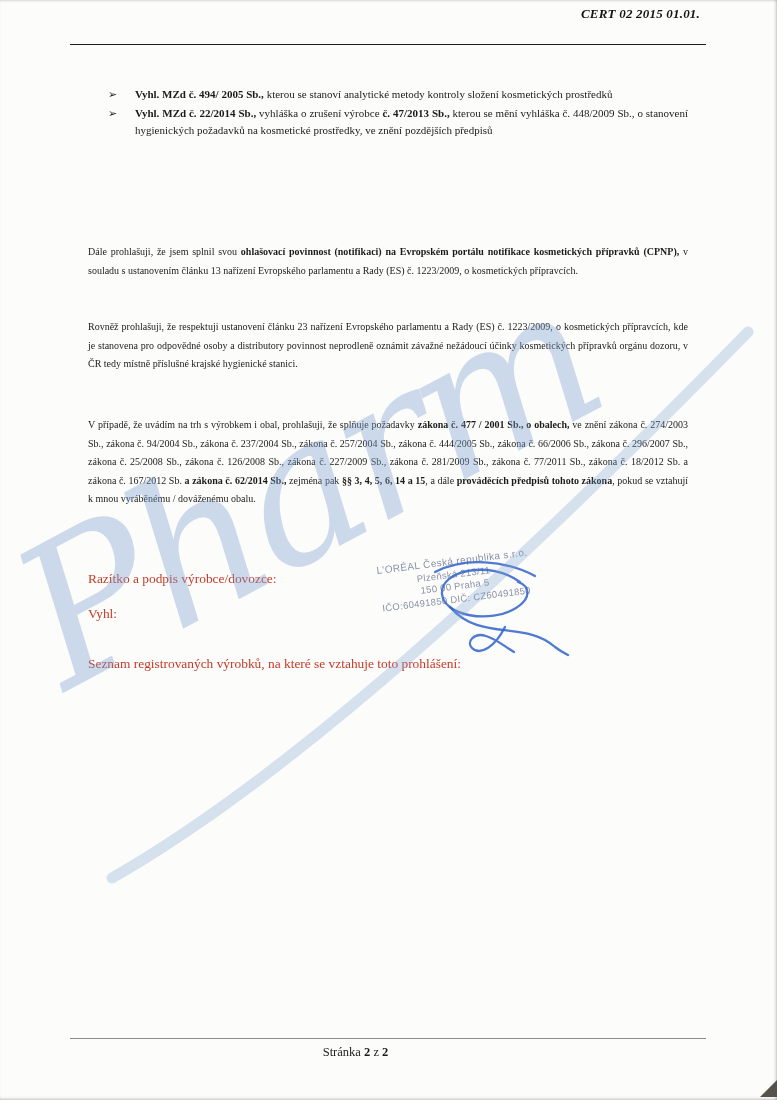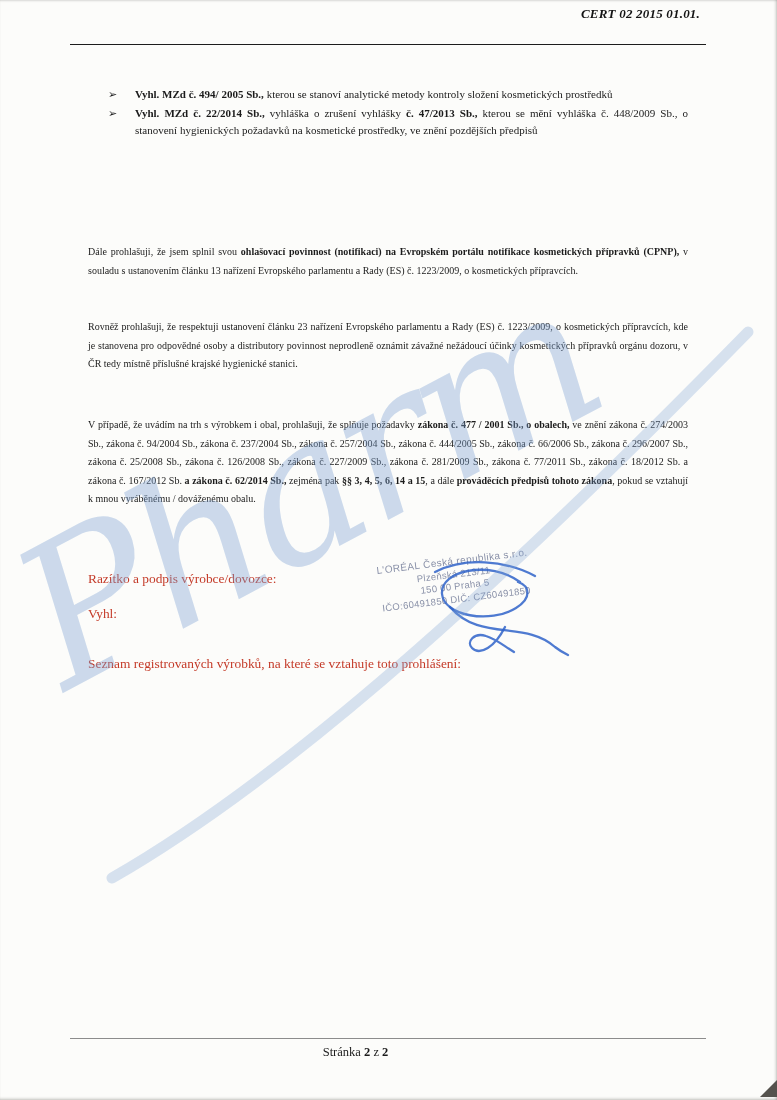--- a/index.html
+++ b/index.html
@@ -132,21 +132,21 @@
   <div class="header-ref">CERT 02 2015 01.01.</div>
   <div class="header-rule"></div>
 
   <div class="bullets">
     <div class="bullet">
       <span class="bullet-marker">➢</span>
       <span class="bullet-text"><span class="bold">Vyhl. MZd č. 494/ 2005 Sb.,</span><span> kterou se stanoví analytické metody kontroly složení kosmetických prostředků</span></span>
     </div>
     <div class="bullet">
       <span class="bullet-marker">➢</span>
-      <span class="bullet-text"><span class="bold">Vyhl. MZd č. 22/2014 Sb.,</span><span> vyhláška o zrušení vyhlášky </span><span class="bold">č. 47/2013 Sb.,</span><span> kterou se mění vyhláška č. 448/2009 Sb., o stanovení hygienických požadavků na kosmetické prostředky, ve znění pozdějších předpisů</span></span>
+      <span class="bullet-text"><span class="bold">Vyhl. MZd č. 22/2014 Sb.,</span><span> vyhláška o zrušení výrobce </span><span class="bold">č. 47/2013 Sb.,</span><span> kterou se mění vyhláška č. 448/2009 Sb., o stanovení hygienických požadavků na kosmetické prostředky, ve znění pozdějších předpisů</span></span>
     </div>
   </div>
 
   <p class="para p1"><span>Dále prohlašuji, že jsem splnil svou </span><span class="bold">ohlašovací povinnost (notifikaci) na Evropském portálu notifikace kosmetických přípravků (CPNP),</span><span> v souladu s ustanovením článku 13 nařízení Evropského parlamentu a Rady (ES) č. 1223/2009, o kosmetických přípravcích.</span></p>
   <p class="para p2"><span>Rovněž prohlašuji, že respektuji ustanovení článku 23 nařízení Evropského parlamentu a Rady (ES) č. 1223/2009, o kosmetických přípravcích, kde je stanovena pro odpovědné osoby a distributory povinnost neprodleně oznámit závažné nežádoucí účinky kosmetických přípravků orgánu dozoru, v ČR tedy místně příslušné krajské hygienické stanici.</span></p>
   <p class="para p3"><span>V případě, že uvádím na trh s výrobkem i obal, prohlašuji, že splňuje požadavky </span><span class="bold">zákona č. 477 / 2001 Sb., o obalech,</span><span> ve znění zákona č. 274/2003 Sb., zákona č. 94/2004 Sb., zákona č. 237/2004 Sb., zákona č. 257/2004 Sb., zákona č. 444/2005 Sb., zákona č. 66/2006 Sb., zákona č. 296/2007 Sb., zákona č. 25/2008 Sb., zákona č. 126/2008 Sb., zákona č. 227/2009 Sb., zákona č. 281/2009 Sb., zákona č. 77/2011 Sb., zákona č. 18/2012 Sb. a zákona č. 167/2012 Sb. </span><span class="bold">a zákona č. 62/2014 Sb.,</span><span> zejména pak </span><span class="bold">§§ 3, 4, 5, 6, 14 a 15</span><span>, a dále </span><span class="bold">prováděcích předpisů tohoto zákona</span><span>, pokud se vztahují k mnou vyráběnému / dováženému obalu.</span></p>
 
   <div class="red-label l1">Razítko a podpis výrobce/dovozce:</div>
   <div class="red-label l2">Vyhl:</div>
 

